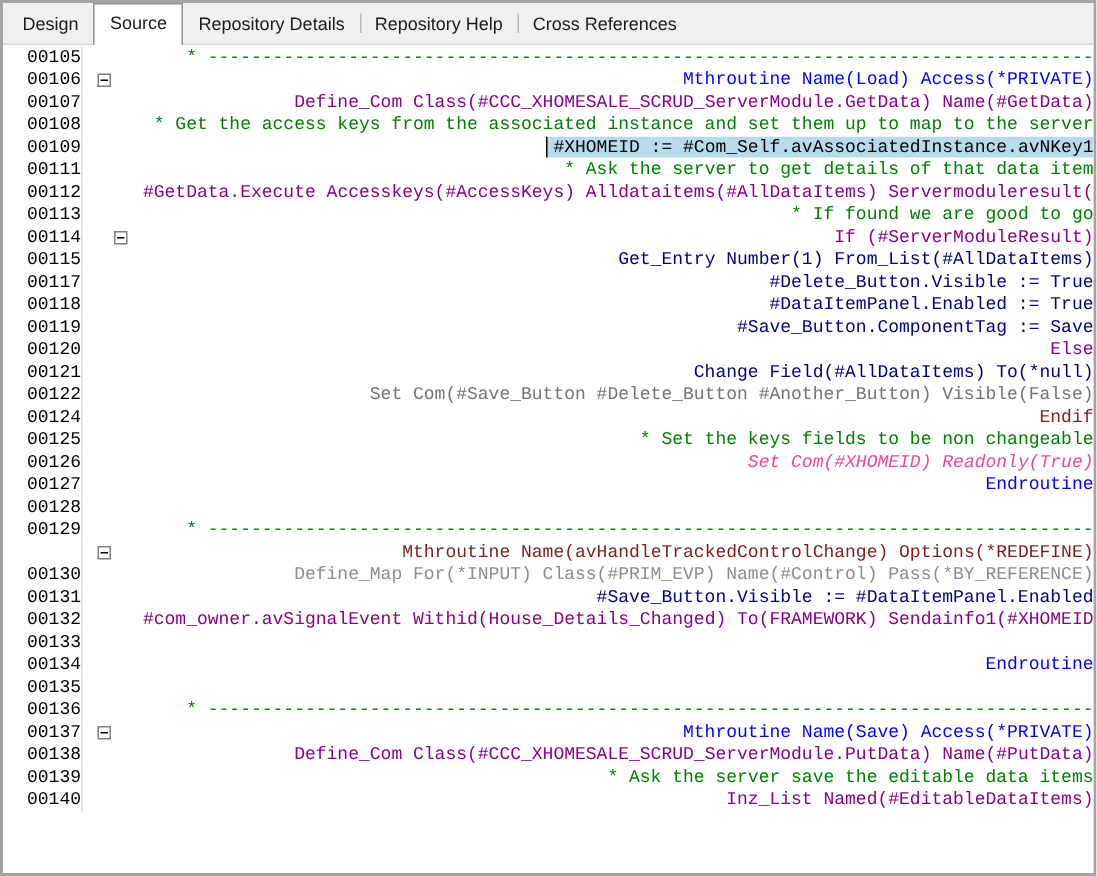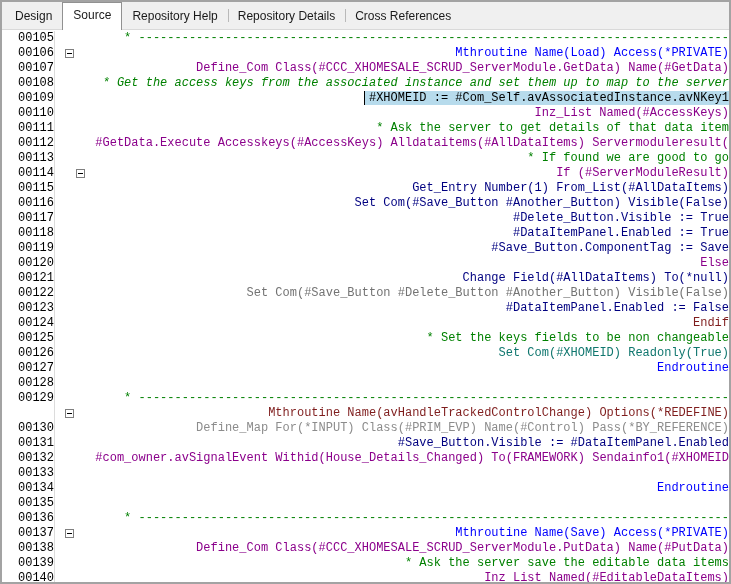--- a/index.html
+++ b/index.html
@@ -96,47 +96,44 @@
     margin-left:-5px;
   }
 </style>
 </head>
 <body>
 
 <div class="window">
   <div class="tabbar" id="tabbar">
       <div class="tab">Design</div>
       <div class="tab active">Source</div>
+      <div class="tab">Repository Details</div>
       <div class="tab">Repository Help</div>
-      <div class="tab">Repository Details</div>
       <div class="tab">Cross References</div>
     </div>
   <div class="code" id="code">
       <div class="row"><span class="num">00105</span><span class="line" style="padding-left: 32px;"><span class="txt" style="color: rgb(0, 128, 0);">* ----------------------------------------------------------------------------------</span></span></div>
       <div class="row"><span class="num">00106</span><span class="line" style="padding-left: 20px;"><span class="fold" style="left: 10px;"></span><span class="txt" style="color: rgb(0, 0, 255);">Mthroutine Name(Load) Access(*PRIVATE)</span></span></div>
       <div class="row"><span class="num">00107</span><span class="line" style="padding-left: 32px;"><span class="txt" style="color: rgb(139, 0, 139);">Define_Com Class(#CCC_XHOMESALE_SCRUD_ServerModule.GetData) Name(#GetData)</span></span></div>
-      <div class="row"><span class="num">00108</span><span class="line" style="padding-left: 32px;"><span class="txt" style="color: rgb(0, 128, 0); font-style: italic;">* Get the access keys from the associated instance and set them up to map to the server</span></span></div>
+      <div class="row"><span class="num">00108</span><span class="line" style="padding-left: 32px;"><span class="txt" style="color: rgb(0, 128, 0);">* Get the access keys from the associated instance and set them up to map to the server</span></span></div>
       <div class="row"><span class="num">00109</span><span class="line" style="padding-left: 32px;"><span class="txt sel" style="color: rgb(0, 0, 0); background: rgb(183, 219, 236);">#XHOMEID := #Com_Self.avAssociatedInstance.avNKey1</span></span></div>
-      <div class="row"><span class="num">00110</span><span class="line" style="padding-left: 32px;"><span class="txt" style="color: rgb(139, 0, 139);">Inz_List Named(#AccessKeys)</span></span></div>
       <div class="row"><span class="num">00111</span><span class="line" style="padding-left: 32px;"><span class="txt" style="color: rgb(0, 128, 0);">* Ask the server to get details of that data item</span></span></div>
       <div class="row"><span class="num">00112</span><span class="line" style="padding-left: 32px;"><span class="txt" style="color: rgb(139, 0, 139);">#GetData.Execute Accesskeys(#AccessKeys) Alldataitems(#AllDataItems) Servermoduleresult(</span></span></div>
       <div class="row"><span class="num">00113</span><span class="line" style="padding-left: 32px;"><span class="txt" style="color: rgb(0, 128, 0);">* If found we are good to go</span></span></div>
       <div class="row"><span class="num">00114</span><span class="line" style="padding-left: 32px;"><span class="fold" style="left: 21px;"></span><span class="txt" style="color: rgb(139, 0, 139);">If (#ServerModuleResult)</span></span></div>
       <div class="row"><span class="num">00115</span><span class="line" style="padding-left: 40px;"><span class="txt" style="color: rgb(0, 0, 128);">Get_Entry Number(1) From_List(#AllDataItems)</span></span></div>
-      <div class="row"><span class="num">00116</span><span class="line" style="padding-left: 40px;"><span class="txt" style="color: rgb(0, 0, 128);">Set Com(#Save_Button #Another_Button) Visible(False)</span></span></div>
       <div class="row"><span class="num">00117</span><span class="line" style="padding-left: 40px;"><span class="txt" style="color: rgb(0, 0, 128);">#Delete_Button.Visible := True</span></span></div>
       <div class="row"><span class="num">00118</span><span class="line" style="padding-left: 40px;"><span class="txt" style="color: rgb(0, 0, 128);">#DataItemPanel.Enabled := True</span></span></div>
       <div class="row"><span class="num">00119</span><span class="line" style="padding-left: 40px;"><span class="txt" style="color: rgb(0, 0, 128);">#Save_Button.ComponentTag := Save</span></span></div>
       <div class="row"><span class="num">00120</span><span class="line" style="padding-left: 32px;"><span class="txt" style="color: rgb(139, 0, 139);">Else</span></span></div>
       <div class="row"><span class="num">00121</span><span class="line" style="padding-left: 40px;"><span class="txt" style="color: rgb(0, 0, 128);">Change Field(#AllDataItems) To(*null)</span></span></div>
       <div class="row"><span class="num">00122</span><span class="line" style="padding-left: 40px;"><span class="txt" style="color: #737373;">Set Com(#Save_Button #Delete_Button #Another_Button) Visible(False)</span></span></div>
-      <div class="row"><span class="num">00123</span><span class="line" style="padding-left: 40px;"><span class="txt" style="color: rgb(0, 0, 128);">#DataItemPanel.Enabled := False</span></span></div>
       <div class="row"><span class="num">00124</span><span class="line" style="padding-left: 32px;"><span class="txt" style="color: #7f1d1d;">Endif</span></span></div>
       <div class="row"><span class="num">00125</span><span class="line" style="padding-left: 32px;"><span class="txt" style="color: rgb(0, 128, 0);">* Set the keys fields to be non changeable</span></span></div>
-      <div class="row"><span class="num">00126</span><span class="line" style="padding-left: 32px;"><span class="txt" style="color: #0f766e;">Set Com(#XHOMEID) Readonly(True)</span></span></div>
+      <div class="row"><span class="num">00126</span><span class="line" style="padding-left: 32px;"><span class="txt" style="color: #ec4899; font-style: italic;">Set Com(#XHOMEID) Readonly(True)</span></span></div>
       <div class="row"><span class="num">00127</span><span class="line" style="padding-left: 20px;"><span class="txt" style="color: rgb(0, 0, 255);">Endroutine</span></span></div>
       <div class="row"><span class="num">00128</span><span class="line" style="padding-left: 32px;"><span class="txt" style="color: rgb(0, 0, 128);"></span></span></div>
       <div class="row"><span class="num">00129</span><span class="line" style="padding-left: 32px;"><span class="txt" style="color: rgb(0, 128, 0);">* ----------------------------------------------------------------------------------</span></span></div>
       <div class="row"><span class="num"></span><span class="line" style="padding-left: 20px;"><span class="fold" style="left: 10px;"></span><span class="txt" style="color: #7f1d1d;">Mthroutine Name(avHandleTrackedControlChange) Options(*REDEFINE)</span></span></div>
       <div class="row"><span class="num">00130</span><span class="line" style="padding-left: 32px;"><span class="txt" style="color: rgb(140, 140, 140);">Define_Map For(*INPUT) Class(#PRIM_EVP) Name(#Control) Pass(*BY_REFERENCE)</span></span></div>
       <div class="row"><span class="num">00131</span><span class="line" style="padding-left: 32px;"><span class="txt" style="color: rgb(0, 0, 128); margin-top: 20px;">#Save_Button.Visible := #DataItemPanel.Enabled</span></span></div>
       <div class="row"><span class="num">00132</span><span class="line" style="padding-left: 32px;"><span class="txt" style="color: rgb(139, 0, 139);">#com_owner.avSignalEvent Withid(House_Details_Changed) To(FRAMEWORK) Sendainfo1(#XHOMEID</span></span></div>
       <div class="row"><span class="num">00133</span><span class="line" style="padding-left: 32px;"><span class="txt" style="color: rgb(0, 0, 128);"></span></span></div>
       <div class="row"><span class="num">00134</span><span class="line" style="padding-left: 20px;"><span class="txt" style="color: rgb(0, 0, 255);">Endroutine</span></span></div>
       <div class="row"><span class="num">00135</span><span class="line" style="padding-left: 32px;"><span class="txt" style="color: rgb(0, 0, 128);"></span></span></div>

